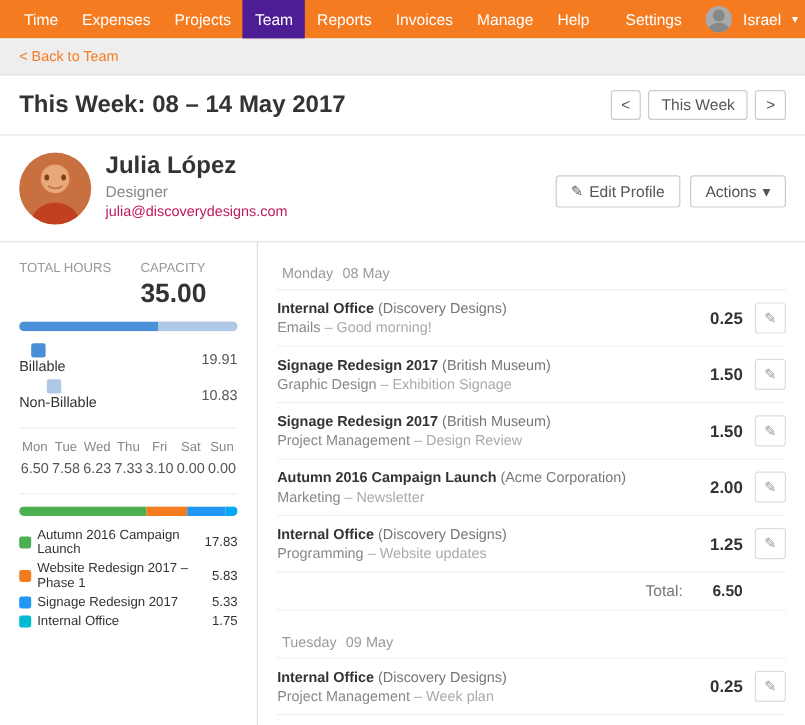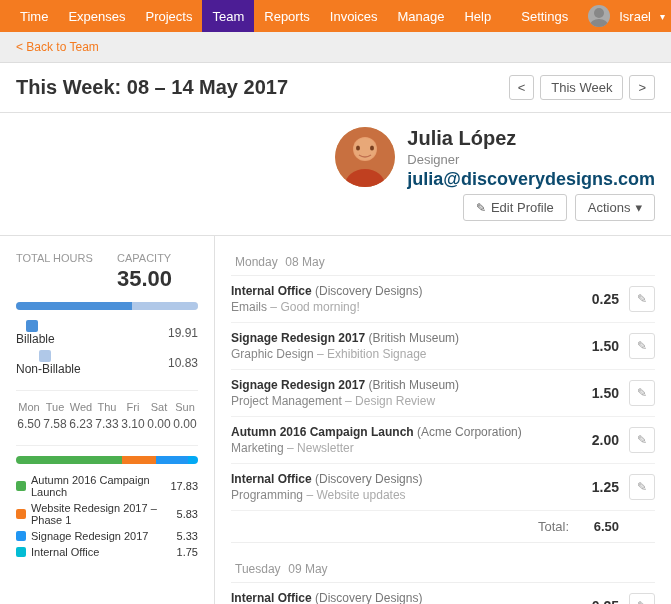--- a/index.html
+++ b/index.html
@@ -14,26 +14,26 @@
     
     .week-header { background: #fff; padding: 12px 16px; display: flex; align-items: center; justify-content: space-between; border-bottom: 1px solid #e0e0e0; }
     .week-title { font-size: 20px; font-weight: 400; color: #333; }
     .week-title span { font-weight: 600; }
     .week-nav { display: flex; align-items: center; gap: 6px; }
     .week-btn { border: 1px solid #ccc; background: #fff; padding: 4px 10px; cursor: pointer; border-radius: 3px; font-size: 13px; color: #555; }
     .week-btn.current { font-weight: 500; }
     .week-btn.arrow { padding: 4px 8px; }
 
     
-    .profile-section { background: #fff; padding: 14px 16px; display: flex; align-items: flex-end; justify-content: space-between; border-bottom: 1px solid #e0e0e0; flex-direction: column; }
+    .profile-section { background: #fff; padding: 14px 16px; display: flex; align-items: center; justify-content: space-between; border-bottom: 1px solid #e0e0e0; }
     .profile-left { display: flex; align-items: flex-start; gap: 12px; }
     .profile-info { }
     .profile-name { font-size: 20px; font-weight: 600; color: #333; }
     .profile-role { font-size: 13px; color: #888; margin-top: 2px; }
-    .profile-email { font-size: 18px; color: #0c4a6e; margin-top: 2px; font-weight: bold; }
+    .profile-email { font-size: 12px; color: #be185d; margin-top: 2px; }
     .profile-actions { display: flex; gap: 8px; align-items: center; margin-top: 4px; }
     .btn { border: 1px solid #ccc; background: #fff; padding: 5px 12px; cursor: pointer; border-radius: 3px; font-size: 13px; color: #555; display: flex; align-items: center; gap: 5px; }
     .btn .pencil { font-size: 12px; }
 
     
     .main-content { display: flex; gap: 0; }
 
     
     .stats-panel { background: #fff; width: 215px; flex-shrink: 0; padding: 16px; border-right: 1px solid #e0e0e0; }
     .stats-row { display: flex; gap: 20px; margin-bottom: 10px; }

